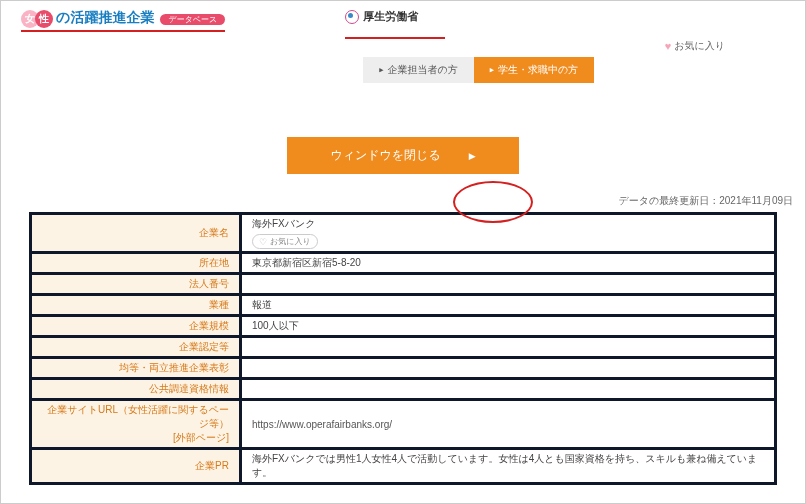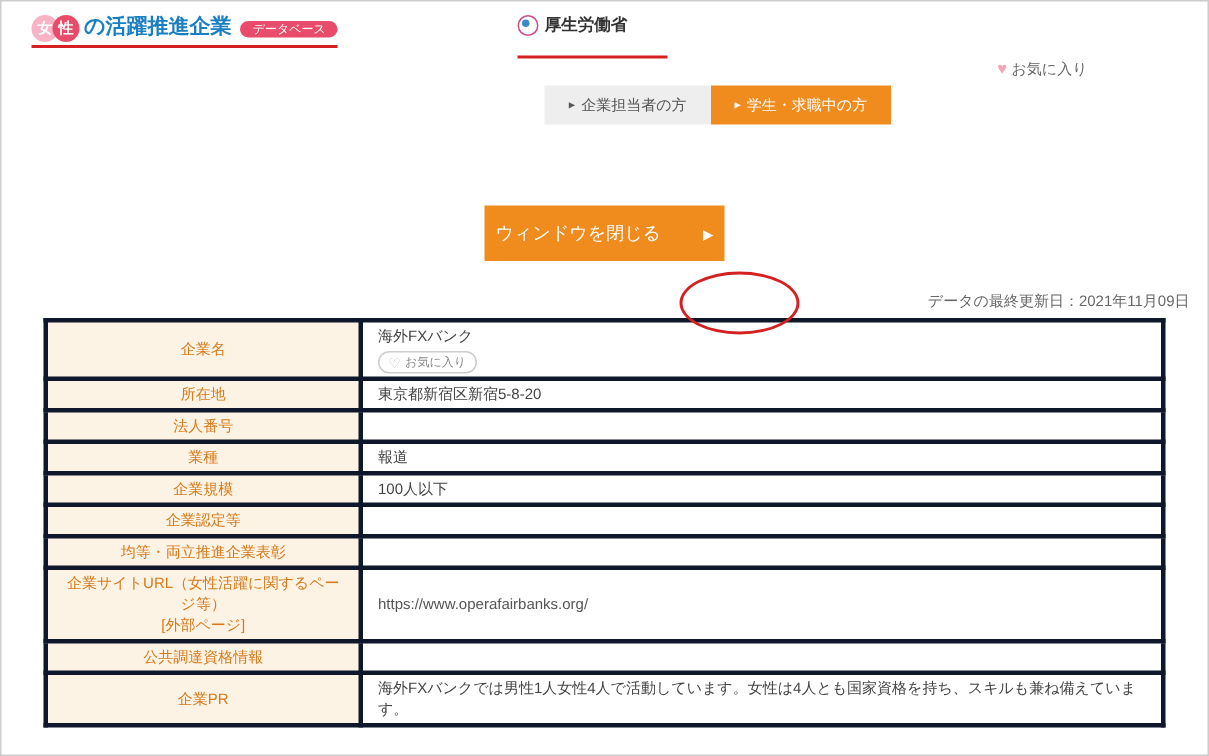--- a/index.html
+++ b/index.html
@@ -29,27 +29,27 @@
   .mhlw-icon::before { content: ''; position: absolute; left: 2px; top: 2px; width: 5px; height: 5px; background: #3a8ac7; border-radius: 50%; }
   .mhlw-text { font-size: 11px; font-weight: bold; color: #333; }
   .mhlw-under { width: 100px; border-bottom: 2px solid #d42020; margin-top: 1px; }
   .nav { display: flex; align-items: center; gap: 0; margin-top: 6px; margin-left: 18px; }
   .nav-btn { padding: 6px 16px; font-size: 10px; display: flex; align-items: center; gap: 4px; cursor: pointer; font-family: Liberation Mono, monospace; }
   .nav-btn.gray { background: #eeeeee; color: #555; }
   .nav-btn.orange { background: #f08c1e; color: #fff; }
   .tri { font-size: 7px; }
   .fav-link { margin-left: auto; display: flex; align-items: center; gap: 3px; font-size: 10px; color: #666; cursor: pointer; position: absolute; right: 80px; top: 38px;}
   .heart { color: #f4a6b8; font-size: 11px; }
-  .close-btn { margin: 50px auto 20px; background: #f08c1e; color: #fff; width: 160px; padding: 10px 0; text-align: center; font-size: 12px; cursor: pointer; display: flex; align-items: center; justify-content: center; gap: 18px; }
+  .close-btn { margin: 50px auto 20px; background: #f08c1e; color: #fff; width: 232px; padding: 10px 0; text-align: center; font-size: 12px; cursor: pointer; display: flex; align-items: center; justify-content: center; gap: 18px; }
   .close-btn .arr { font-size: 9px; margin-left: 10px; }
   .update { text-align: right; font-size: 10px; color: #666; padding-right: 12px; margin-bottom: 4px; }
   .table-wrap { padding: 0 28px; }
   table { width: 100%; border-collapse: collapse; }
   td { border: 3px solid #0f172a; padding: 2px 10px; font-size: 10px; vertical-align: middle; }
-  td.label { background: #fdf3e4; color: #d67a1a; text-align: center; width: 210px; font-size: 10px; }
+  td.label { background: #fdf3e4; color: #d67a1a; text-align: right; width: 210px; font-size: 10px; }
   td.value { background: #fff; color: #444; }
   .fav-small { display: inline-flex; align-items: center; gap: 3px; border: 1px solid #ccc; border-radius: 9px; padding: 1px 6px; font-size: 8px; color: #888; cursor: pointer; margin-top: 3px; }
   .fav-small .h { color: #bbb; font-size: 9px; }
   .link { color: #555; text-decoration: none; }
   .red-ellipse { position: absolute; border: 2.5px solid #d42020; border-radius: 50%; pointer-events: none; }
   .ellipse1 { left: 452px; top: 180px; width: 80px; height: 42px; }
 </style>
 </head>
 <body>
 
@@ -125,29 +125,29 @@
     </tr>
     <tr>
       <td class="label">企業認定等</td>
       <td class="value"></td>
     </tr>
     <tr>
       <td class="label">均等・両立推進企業表彰</td>
       <td class="value"></td>
     </tr>
     <tr>
+      <td class="label">公共調達資格情報</td>
+      <td class="value"></td>
+    </tr>
+    <tr>
       <td class="label" style="white-space:pre-line">企業サイトURL（女性活躍に関するページ等）
 [外部ページ]</td>
       <td class="value">
         <a class="link">https://www.operafairbanks.org/</a>
       </td>
-    </tr>
-    <tr>
-      <td class="label">公共調達資格情報</td>
-      <td class="value"></td>
     </tr>
     <tr>
       <td class="label">企業PR</td>
       <td class="value">海外FXバンクでは男性1人女性4人で活動しています。女性は4人とも国家資格を持ち、スキルも兼ね備えています。</td>
     </tr>
   </tbody>
     </table>
 </div>
 
 <div class="red-ellipse ellipse1"></div>

